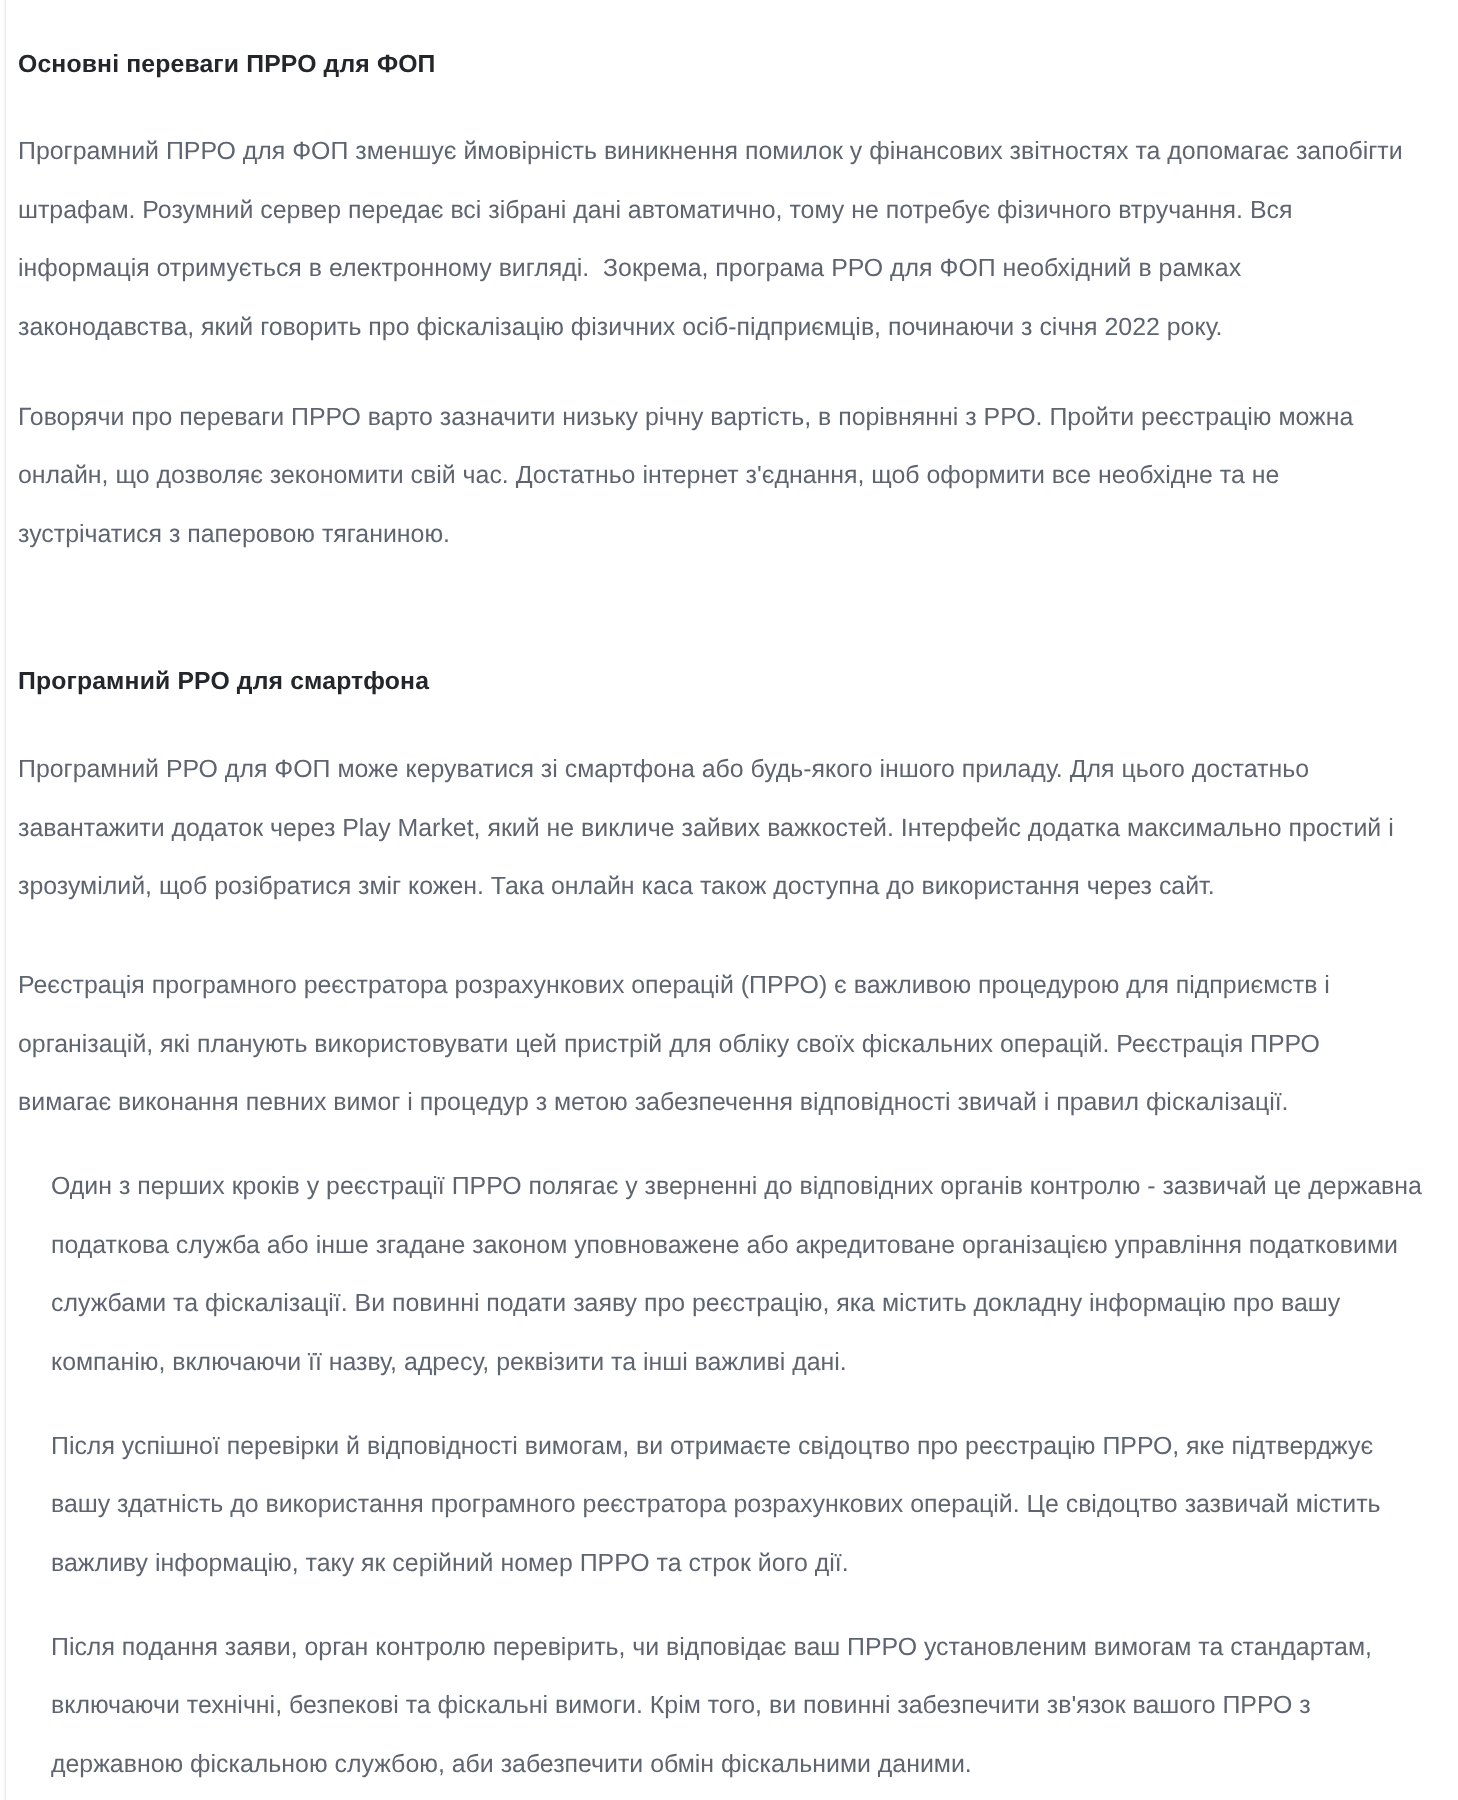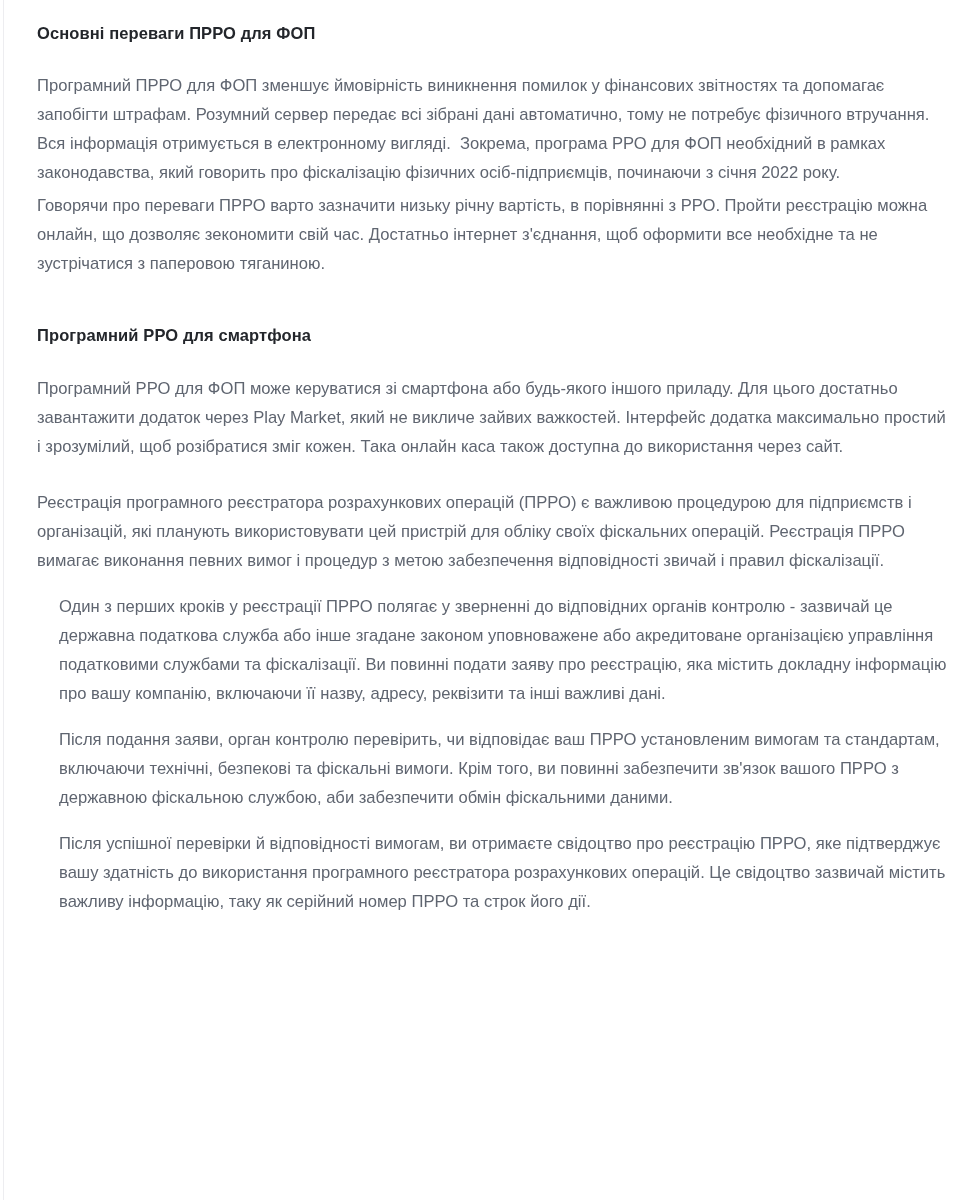--- a/index.html
+++ b/index.html
@@ -27,54 +27,54 @@
     position: absolute;
     left: 3px;
     top: 0;
     width: 1px;
     height: 1200px;
     background: #ededf0;
   }
   .content {
     position: absolute;
     left: 0;
-    top: 4px;
+    top: 14px;
     width: 960px;
-    padding: 14px 10px 0 37px;
+    padding: 14px 10px 0 12px;
     box-sizing: border-box;
   }
   .article-heading {
     font-family: "Liberation Sans", "DejaVu Sans", sans-serif;
     font-size: 16.5px;
     font-weight: 700;
     color: #23262b;
     line-height: 1.35;
     letter-spacing: 0.1px;
     margin: 0;
     padding: 0;
   }
   .heading-block {
     margin: 0 0 0 0;
   }
   .heading-block.first { margin-top: 4px; }
-  .heading-block.subsequent { margin-top: 46px; }
+  .heading-block.subsequent { margin-top: 68px; }
 
   .article-paragraph {
     font-family: "Liberation Sans", "DejaVu Sans", sans-serif;
     font-size: 16.6px;
     font-weight: 400;
     color: #5f6570;
-    line-height: 29px;
+    line-height: 39px;
     margin: 0;
     padding: 0;
     max-width: 930px;
     text-align: left;
     white-space: pre-wrap;
   }
-  .para-gap-mid   { margin-top: 4px; }
+  .para-gap-mid   { margin-top: 21px; }
   .para-gap-small { margin-top: 17px; margin-left: 22px; }
   .after-heading  { margin-top: 27px; }
 
   .section { display: block; }
 </style>
 </head>
 <body>
 
 <div class="page">
 
@@ -95,19 +95,19 @@
 
       <p class="article-paragraph after-heading">Програмний РРО для ФОП може керуватися зі смартфона або будь-якого іншого приладу. Для цього достатньо завантажити додаток через Play Market, який не викличе зайвих важкостей. Інтерфейс додатка максимально простий і зрозумілий, щоб розібратися зміг кожен. Така онлайн каса також доступна до використання через сайт.</p>
     </div>
 
     <div class="section">
 
       <p class="article-paragraph after-heading">Реєстрація програмного реєстратора розрахункових операцій (ПРРО) є важливою процедурою для підприємств і організацій, які планують використовувати цей пристрій для обліку своїх фіскальних операцій. Реєстрація ПРРО вимагає виконання певних вимог і процедур з метою забезпечення відповідності звичай і правил фіскалізації.</p>
 
       <p class="article-paragraph para-gap-small">Один з перших кроків у реєстрації ПРРО полягає у зверненні до відповідних органів контролю - зазвичай це державна податкова служба або інше згадане законом уповноважене або акредитоване організацією управління податковими службами та фіскалізації. Ви повинні подати заяву про реєстрацію, яка містить докладну інформацію про вашу компанію, включаючи її назву, адресу, реквізити та інші важливі дані.</p>
 
+      <p class="article-paragraph para-gap-small">Після успішної перевірки й відповідності вимогам, ви отримаєте свідоцтво про реєстрацію ПРРО, яке підтверджує вашу здатність до використання програмного реєстратора розрахункових операцій. Це свідоцтво зазвичай містить важливу інформацію, таку як серійний номер ПРРО та строк його дії.</p>
+
       <p class="article-paragraph para-gap-small">Після подання заяви, орган контролю перевірить, чи відповідає ваш ПРРО установленим вимогам та стандартам, включаючи технічні, безпекові та фіскальні вимоги. Крім того, ви повинні забезпечити зв'язок вашого ПРРО з державною фіскальною службою, аби забезпечити обмін фіскальними даними.</p>
-
-      <p class="article-paragraph para-gap-small">Після успішної перевірки й відповідності вимогам, ви отримаєте свідоцтво про реєстрацію ПРРО, яке підтверджує вашу здатність до використання програмного реєстратора розрахункових операцій. Це свідоцтво зазвичай містить важливу інформацію, таку як серійний номер ПРРО та строк його дії.</p>
     </div>
 
   </div>
 </div>
 
 </body></html>

